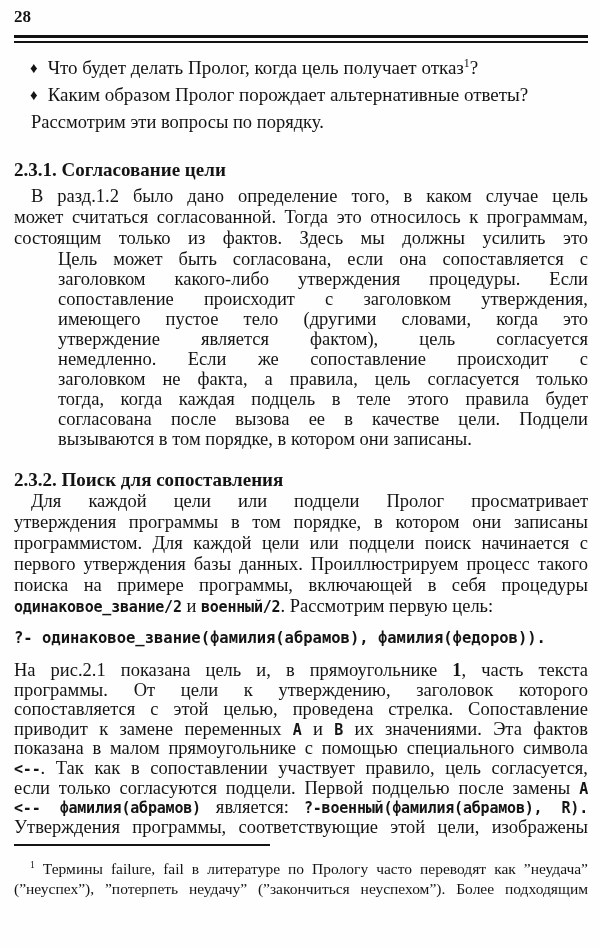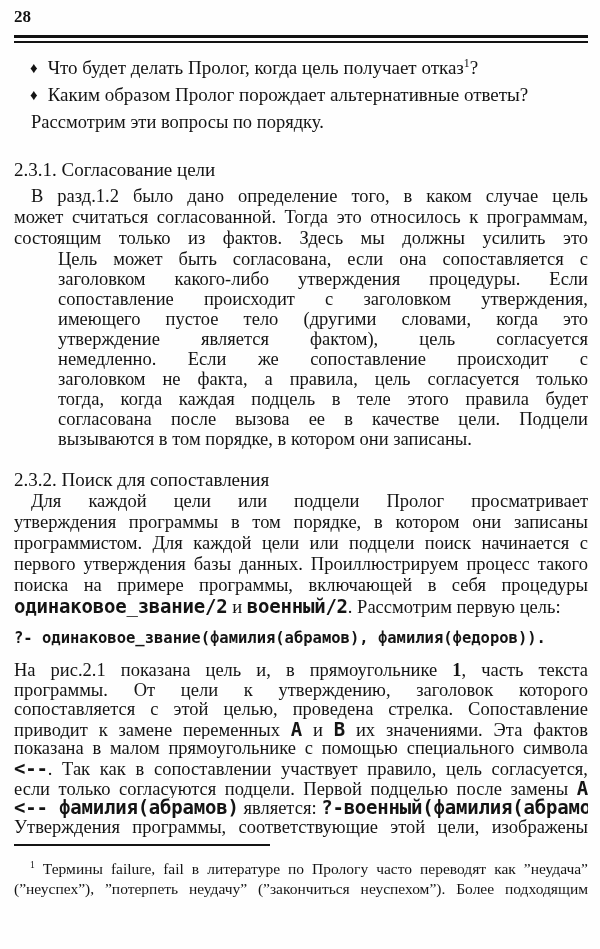--- a/index.html
+++ b/index.html
@@ -22,21 +22,21 @@
   }
 
   .bullets { margin-top: 11px; padding-left: 16px; font-size: 19px; }
   .bullets .bline { line-height: 27px; height: 27px; overflow: hidden; white-space: nowrap; }
   .diamond { display: inline-block; font-size: 15px; margin-right: 10px; vertical-align: 1px; }
 
   sup.fnref { font-size: 62%; vertical-align: super; line-height: 0; }
 
   .intro { margin-top: 4px; padding-left: 17px; font-size: 18.5px; line-height: 21px; }
 
-  .heading { font-size: 19px; font-weight: 400; line-height: 22px; }
+  .heading { font-size: 19px; font-weight: 700; line-height: 22px; }
   .h231 { margin-top: 26px; }
   .h232 { margin-top: 20px; }
 
   .para { font-size: 18.5px; }
   .para > div {
     line-height: var(--lh, 21px);
     height: var(--lh, 21px);
     overflow: hidden;
     white-space: nowrap;
     text-align: justify;
@@ -46,21 +46,21 @@
   .para > div.ind  { text-indent: 17px; }
 
   .paraA { --lh: 21px; margin-top: 5px; }
   .block { --lh: 20px; margin-left: 44px; }
   .paraB { --lh: 21px; margin-top: 0; }
   .paraC { --lh: 19.6px; margin-top: 13px; }
 
   .code {
     font-family: "DejaVu Sans Mono", monospace;
     font-weight: 700;
-    font-size: 19px;
+    font-size: 15px;
     letter-spacing: -0.2px;
   }
   .query {
     margin-top: 11px;
     font-family: "DejaVu Sans Mono", monospace;
     font-weight: 700;
     font-size: 15.5px;
     line-height: 20px;
     white-space: nowrap; overflow: hidden;
   }

